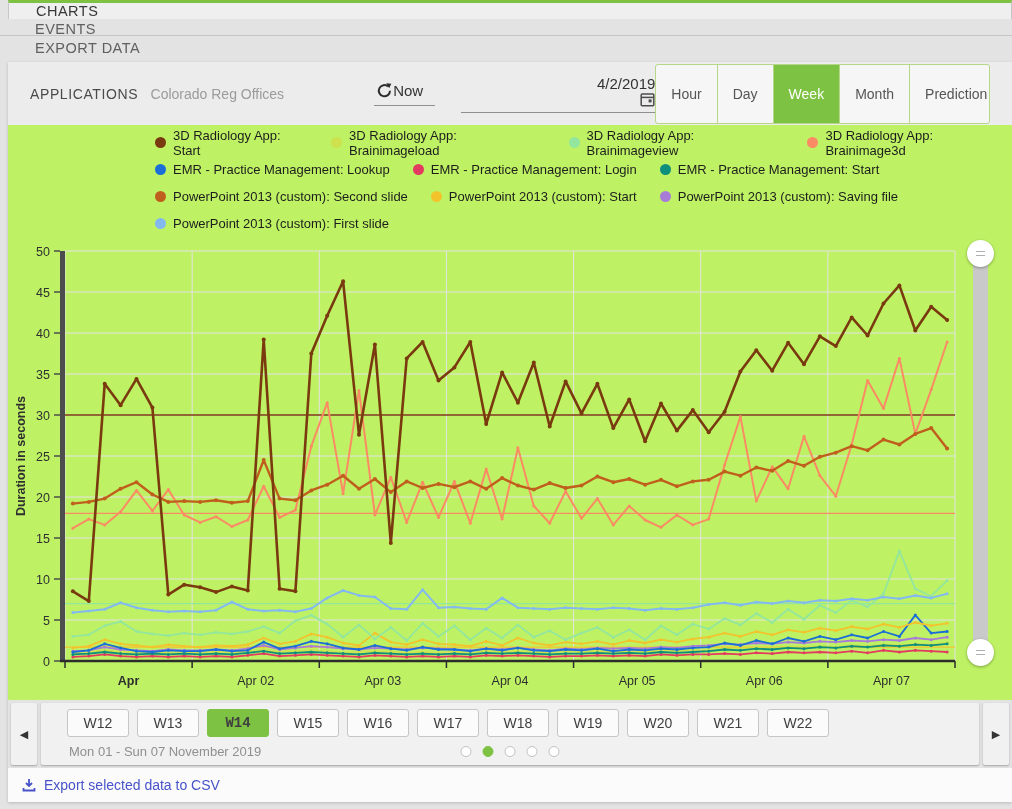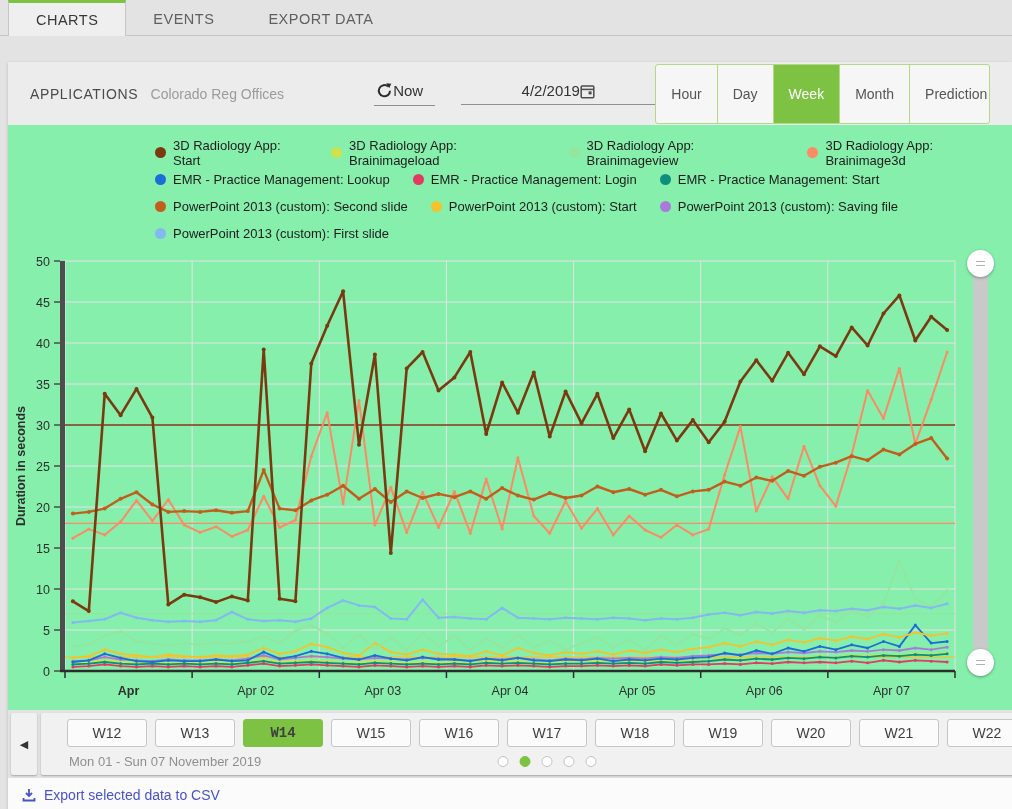--- a/index.html
+++ b/index.html
@@ -1,42 +1,42 @@
 <!DOCTYPE html>
 <html><head>
 <meta charset="utf-8">
 <style>
   html,body{margin:0;padding:0;width:1012px;height:809px;overflow:hidden;
     background:#e3e3e3;font-family:"Liberation Sans",sans-serif;}
   *{box-sizing:border-box;}
   
   .tabbar{height:36px;display:flex;align-items:stretch;padding-left:8px;
-    border-bottom:1px solid #c6c6c6;background:#e3e3e3;}
+    border-bottom:1px solid #c6c6c6;background:#e3e3e3;flex-direction:column;}
   .tab{padding:0 27px;display:flex;align-items:center;font-size:14.5px;color:#606060;
     letter-spacing:.5px;border-top:3px solid transparent;cursor:pointer;white-space:nowrap;}
   .tab.active{background:#efefef;border-left:1px solid #c6c6c6;border-right:1px solid #c6c6c6;
     border-top:3px solid #7dc242;color:#383838;margin-bottom:-1px;}
   .gap{height:26px;}
   
   .panel{margin-left:8px;width:1004px;box-shadow:0 1px 3px rgba(0,0,0,.18);}
   .header{height:63px;background:#ececec;display:flex;align-items:center;}
   .hleft{margin-left:22px;white-space:nowrap;}
   .applabel{font-weight:normal;font-size:14px;color:#4a4a4a;letter-spacing:.6px;}
   .appvalue{font-size:14px;color:#9b9b9b;margin-left:8px;}
   .nowctl{margin-left:90px;display:flex;align-items:flex-end;gap:0;cursor:pointer;
     border-bottom:1px solid #8f8f8f;padding:0 12px 6px 2px;font-size:15px;color:#333;}
   .datefield{margin-left:26px;width:202px;display:flex;justify-content:center;align-items:flex-end;
-    border-bottom:1px solid #8f8f8f;padding-bottom:5px;font-size:15px;color:#333;cursor:text;}
+    border-bottom:1px solid #8f8f8f;padding-bottom:5px;font-size:15px;color:#333;cursor:text;flex-direction:column;}
   .rangegroup{margin-left:auto;margin-right:22px;display:flex;border:1px solid #b6d788;
     border-radius:3px;overflow:hidden;background:#f6f6f6;}
   .rangebtn{padding:21px 15px;font-size:14px;color:#555;border-left:1px solid #b6d788;cursor:pointer;}
   .rangebtn:first-child{border-left:none;}
   .rangebtn.active{background:#7dc242;color:#fff;}
   
-  .card{background:#86efac;position:relative;padding-top:14px;}
+  .card{background:#bef264;position:relative;padding-top:4px;}
   .legend{padding-left:147px;}
   .legend-row{display:flex;gap:23px;align-items:center;height:27px;}
   .legend-item{display:flex;align-items:center;gap:7px;font-size:13px;color:#1d1d1d;cursor:pointer;}
   .ldot{width:11px;height:11px;border-radius:50%;flex:0 0 auto;}
   .chartwrap{position:relative;margin-top:4px;}
   svg text{font-family:"Liberation Sans",sans-serif;}
   .vtrack{position:absolute;right:24px;top:12px;width:15px;height:400px;background:#c9c9c9;
     border-radius:8px;cursor:pointer;}
   .knob{position:absolute;left:-6px;width:27px;height:27px;border-radius:50%;background:#fff;
     box-shadow:0 1px 3px rgba(0,0,0,.35);cursor:grab;}
@@ -44,21 +44,21 @@
   .knob::before{top:11px;} .knob::after{top:15px;}
   .knob.top{top:-13px;} .knob.bot{bottom:-13px;}
   
   .weekbar{height:68px;background:#e3e3e3;display:flex;align-items:center;padding:0 3px;gap:4px;}
   .arrowpanel{width:26px;height:62px;background:#f1f1f1;border-radius:2px;flex:0 0 auto;
     box-shadow:0 1px 2px rgba(0,0,0,.28);display:flex;align-items:center;justify-content:center;
     color:#343434;font-size:11px;cursor:pointer;}
   .weekpanel{flex:1;height:62px;background:#f1f1f1;border-radius:2px;
     box-shadow:0 1px 2px rgba(0,0,0,.28);padding:6px 26px 0;position:relative;}
   .weeks{display:flex;gap:8px;}
-  .weekbtn{width:80px;height:28px;line-height:26px;text-align:center;background:#fbfbfb;
+  .weekbtn{width:62px;height:28px;line-height:26px;text-align:center;background:#fbfbfb;
     border:1px solid #c6c6c6;border-radius:3px;font-size:14px;color:#3f3f3f;cursor:pointer;}
   .weekbtn.active{background:#7dc242;border-color:#7dc242;color:#404040;font-weight:bold;font-family:Liberation Mono, monospace;}
   .weekfoot{display:flex;align-items:center;margin-top:6px;position:relative;height:16px;}
   .rangelabel{font-size:13px;color:#8f8f8f;margin-left:2px;}
   .dots{position:absolute;left:50%;transform:translateX(-50%);display:flex;gap:11px;}
   .dot{width:11px;height:11px;border-radius:50%;background:#fff;border:1px solid #c2c2c2;cursor:pointer;}
   .dot.active{background:#7dc242;border-color:#7dc242;}
   
   .exportbar{height:34px;background:#fbfbfb;display:flex;align-items:center;padding-left:14px;gap:8px;}
   .exportlink{font-size:14px;color:#4853c9;cursor:pointer;text-decoration:none;}

